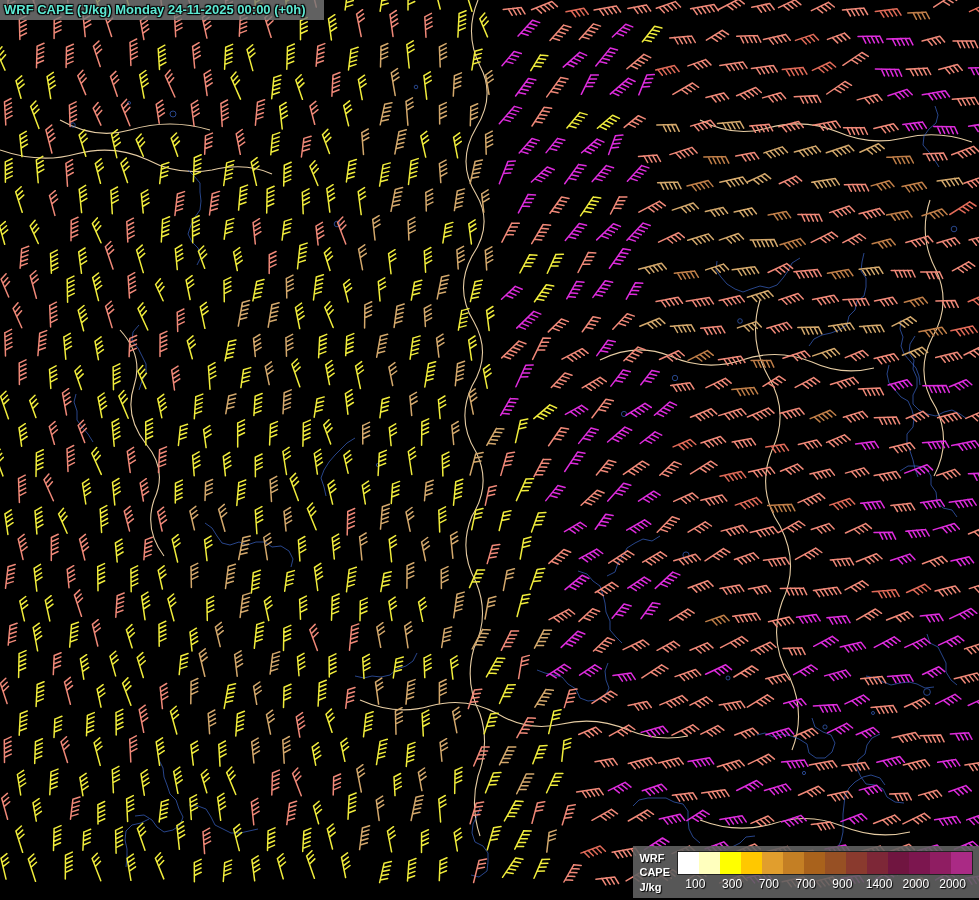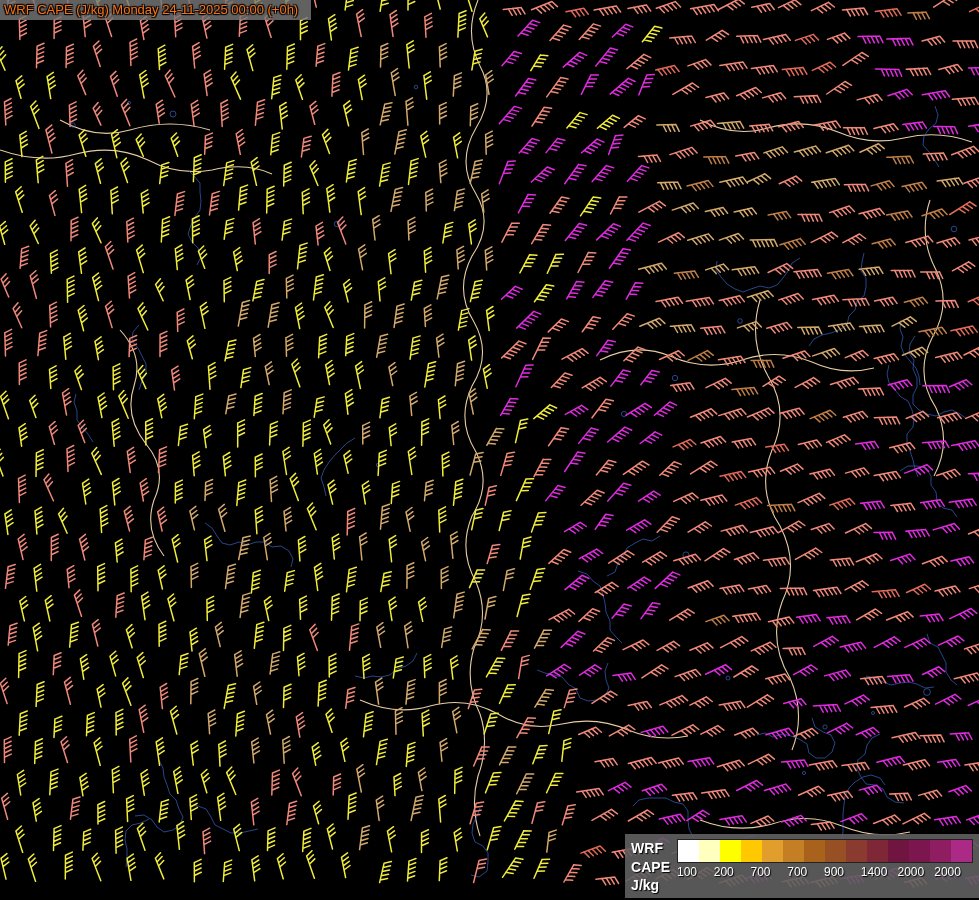--- a/index.html
+++ b/index.html
@@ -5,40 +5,40 @@
   html,body{margin:0;padding:0}
   body{
     width:979px;height:900px;position:relative;overflow:hidden;
     background:#000;font-family:"Liberation Sans",sans-serif;
   }
   #map-svg{position:absolute;left:0;top:0;z-index:1}
   .header{position:absolute;left:0;top:0;z-index:5}
   .header-line{
     display:table;white-space:nowrap;
     background:rgba(118,118,118,0.82);
-    color:#f97316;font-size:13px;font-weight:400;
-    padding:2px 13px 3px 4px;
+    color:#5eead4;font-size:13px;font-weight:700;
+    padding:2px 18px 3px 4px;
     text-shadow:1px 1px 1px #000,-1px -1px 1px #000,1px -1px 1px #000,-1px 1px 1px #000;
   }
   .legend{
     position:absolute;right:0;bottom:2px;z-index:5;
     background:rgba(96,96,96,0.9);
     display:flex;align-items:flex-start;
     padding:5px 6px 4px 6px;
   }
   .legend-title{
-    color:#fff;font-size:14px;font-weight:700;line-height:1.3;
+    color:#fff;font-size:11px;font-weight:700;line-height:1.3;
     margin-right:7px;text-shadow:1px 1px 1px #000;
   }
   .legend-body{display:flex;flex-direction:column}
   .swatch-row{display:flex;height:22px;border:1px solid #222}
   .swatch{width:21px;height:22px}
   .tick-row{display:flex;margin-top:2px}
   .tick{
-    width:36.75px;color:#fff;font-size:12px;
+    width:36.75px;text-align:center;color:#fff;font-size:12px;
     text-shadow:1px 1px 1px #000;
   }
 </style>
 </head>
 <body>
 
 <svg id="map-svg" width="979" height="900" viewBox="0 0 979 900" xmlns="http://www.w3.org/2000/svg">
 
   <g fill="none" stroke-width="1.1" opacity="0.95">
     <path d="M478,0 q-14,34 2,66 q16,30 -4,62 q-20,34 0,66 q18,30 -4,62 q-18,34 2,66 q18,32 -2,64 q-16,34 4,66 q16,32 -4,64 q-14,34 4,66 q14,34 -2,66 q-10,34 6,66 q10,30 -2,62 q-8,30 2,60" stroke="#f2d7ac"></path>
@@ -105,21 +105,21 @@
         <div class="swatch" style="background: rgb(151, 80, 36);"></div>
         <div class="swatch" style="background: rgb(138, 58, 46);"></div>
         <div class="swatch" style="background: rgb(125, 39, 55);"></div>
         <div class="swatch" style="background: rgb(112, 21, 64);"></div>
         <div class="swatch" style="background: rgb(124, 22, 79);"></div>
         <div class="swatch" style="background: rgb(143, 29, 98);"></div>
         <div class="swatch" style="background: rgb(170, 42, 133);"></div>
       </div>
     <div class="tick-row" id="legend-ticks">
         <span class="tick">100</span>
-        <span class="tick">200</span>
+        <span class="tick">300</span>
         <span class="tick">700</span>
         <span class="tick">700</span>
         <span class="tick">900</span>
         <span class="tick">1400</span>
         <span class="tick">2000</span>
         <span class="tick">2000</span>
       </div>
   </div>
 </div>
 

